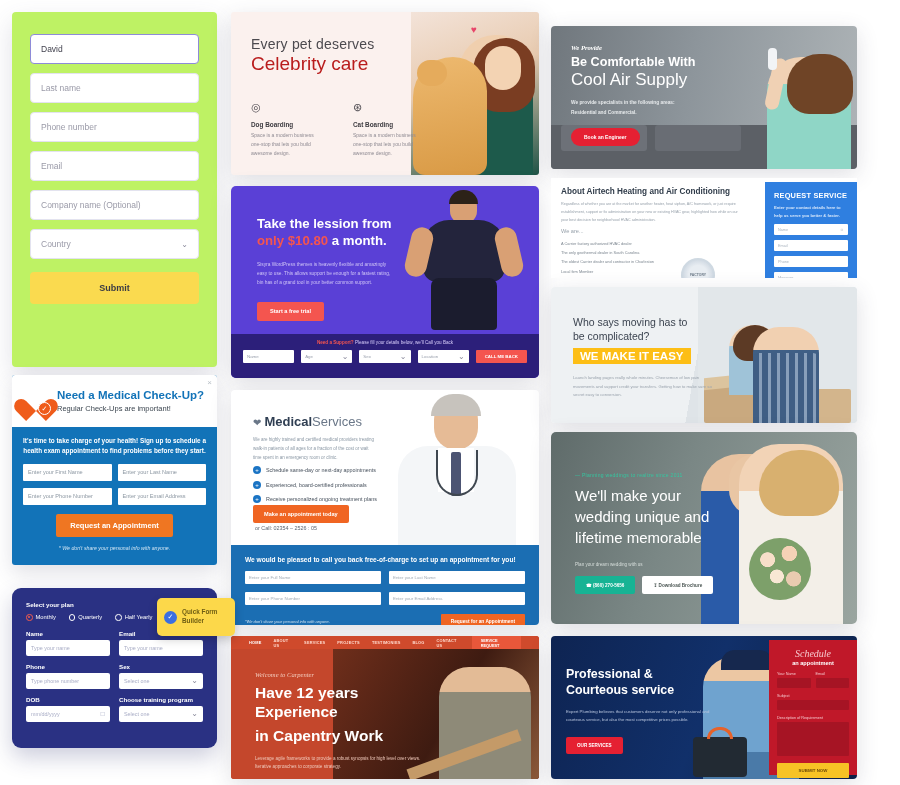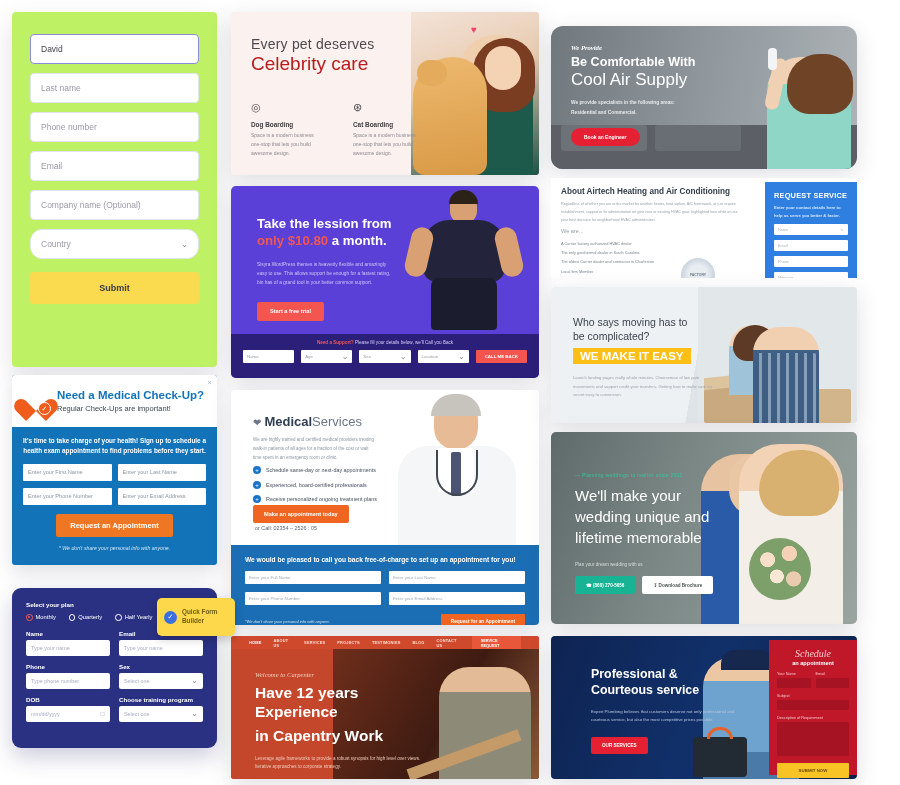--- a/index.html
+++ b/index.html
@@ -22,21 +22,21 @@
     background:#bef264; border-radius:4px;
     box-shadow:0 10px 26px rgba(80,80,110,.17);
     padding:22px 18px;
   }
   .fld {
     width:100%; height:30px; border:1px solid #e3e3ef; border-radius:4px;
     display:flex; align-items:center; padding:0 10px;
     font-size:8.5px; color:#9a9aa8; margin-bottom:9px; background:#fff;
   }
   .fld.filled { border:1.3px solid #8e8bd8; color:#43434f; }
-  .fld.sel { justify-content:space-between;border-radius:12px; }
+  .fld.sel { justify-content:space-between; }
   .chev { font-size:8px; color:#8b8b9c; }
   #submit-button {
     width:100%; height:32px; background:#fada4f; border:0; border-radius:4px;
     font-size:9px; font-weight:bold; color:#3b3b44; cursor:pointer; margin-top:4px;
   }
 
   #medical-checkup-card {
     left:12px; top:375px; width:205px; height:190px;
     border-radius:3px; box-shadow:0 8px 20px rgba(70,70,100,.16);
     background:#1273b8; overflow:hidden;
@@ -175,21 +175,21 @@
      background:linear-gradient(120deg,#6f2e1b,#3e1b11 55%,#8d5a3a);}
   .cb-worker{position:absolute;right:8px;bottom:0;width:92px;height:112px;
      background:linear-gradient(180deg,#e3bb96 0 22%,#8e8a78 22% 100%);border-radius:30px 30px 0 0;}
   .cb-plank{position:absolute;right:16px;bottom:18px;width:118px;height:12px;background:#c49a68;transform:rotate(-20deg);}
   .cb-txt{position:absolute;left:24px;top:22px;width:180px;}
   .cb-welcome{font-size:6.6px;color:#f5cdbf;font-style:italic;font-family:"Liberation Serif",serif;}
   .cb-h1{font-size:15.5px;color:#fff;font-weight:bold;line-height:1.24;margin-top:5px;}
   .cb-p{font-size:4.6px;color:#f0c9bb;line-height:1.9;margin-top:9px;width:170px;}
 
   
-  #ac-banner{left:551px;top:26px;width:306px;height:143px;border-radius:12px;
+  #ac-banner{left:551px;top:26px;width:306px;height:143px;border-radius:4px;
      background:linear-gradient(100deg,#70777d 0%,#8d959b 45%,#aeb4b7 100%);}
   .ac-sofa{position:absolute;left:0;right:0;bottom:0;height:44px;background:#5c6066;}
   .ac-cushion{position:absolute;bottom:18px;left:10px;width:86px;height:26px;background:#6d7178;border-radius:3px;}
   .ac-cushion2{position:absolute;bottom:18px;left:104px;width:86px;height:26px;background:#696d74;border-radius:3px;}
   .ac-woman{position:absolute;right:6px;bottom:0;width:84px;height:112px;
      background:linear-gradient(180deg,#f0d1b4 0 24%,#8fd6c6 24% 100%);border-radius:34px 34px 0 0;}
   .ac-hair{position:absolute;right:4px;top:28px;width:66px;height:60px;background:#6f4426;border-radius:32px 28px 22px 22px;}
   .ac-arm{position:absolute;right:74px;top:32px;width:14px;height:52px;background:#f0d1b4;border-radius:7px;transform:rotate(12deg);}
   .ac-remote{position:absolute;right:80px;top:22px;width:9px;height:22px;background:#f2f4f6;border-radius:4px;}
   .ac-txt{position:absolute;left:20px;top:18px;width:170px;}
@@ -253,21 +253,21 @@
      background:linear-gradient(180deg,#f2d3b6 0 26%,#f3efe8 26% 100%);border-radius:40px 40px 0 0;}
   .wd-bhair{position:absolute;right:18px;top:18px;width:80px;height:66px;background:#d8b06f;border-radius:40px 36px 26px 26px;}
   .wd-bouquet{position:absolute;right:46px;bottom:24px;width:62px;height:62px;
      background:radial-gradient(circle at 30% 35%,#f7dfc9 12%,transparent 13%),
                 radial-gradient(circle at 65% 25%,#f5d2b6 12%,transparent 13%),
                 radial-gradient(circle at 45% 62%,#f8e7d4 13%,transparent 14%),
                 radial-gradient(circle at 72% 66%,#e9cbb0 12%,transparent 13%),#7da06a;border-radius:50%;}
 
   #plumbing-banner{left:551px;top:636px;width:306px;height:143px;border-radius:4px;
      background:linear-gradient(110deg,#0e2452 0%,#11306a 50%,#0c1f46 100%);}
-  .pl-txt{position:absolute;left:40px;top:30px;width:160px;}
+  .pl-txt{position:absolute;left:15px;top:30px;width:160px;}
   .pl-h{font-size:12.4px;color:#fff;font-weight:bold;line-height:1.32;}
   .pl-p{font-size:4.3px;color:#b9c6de;line-height:2;margin-top:9px;width:150px;}
   #pl-btn{margin-top:12px;background:#e52032;color:#fff;border:0;border-radius:2px;
      font-size:4.6px;font-weight:bold;padding:6px 11px;cursor:pointer;}
   .pl-man{position:absolute;left:152px;bottom:0;width:96px;height:122px;
      background:linear-gradient(180deg,#ecc7a3 0 20%,#6fa3cf 20% 78%,#4a7aa8 78% 100%);border-radius:30px 30px 0 0;}
   .pl-cap{position:absolute;left:170px;top:14px;width:52px;height:20px;background:#16284e;border-radius:14px 14px 0 0;}
   .pl-tool{position:absolute;left:142px;bottom:2px;width:54px;height:40px;background:#222a33;border-radius:4px;}
   .pl-handle{position:absolute;left:156px;bottom:40px;width:26px;height:12px;border:3px solid #e6622a;border-bottom:none;border-radius:13px 13px 0 0;}
   .pl-form{position:absolute;right:0;top:4px;width:88px;height:135px;background:#c01829;padding:8px;}

